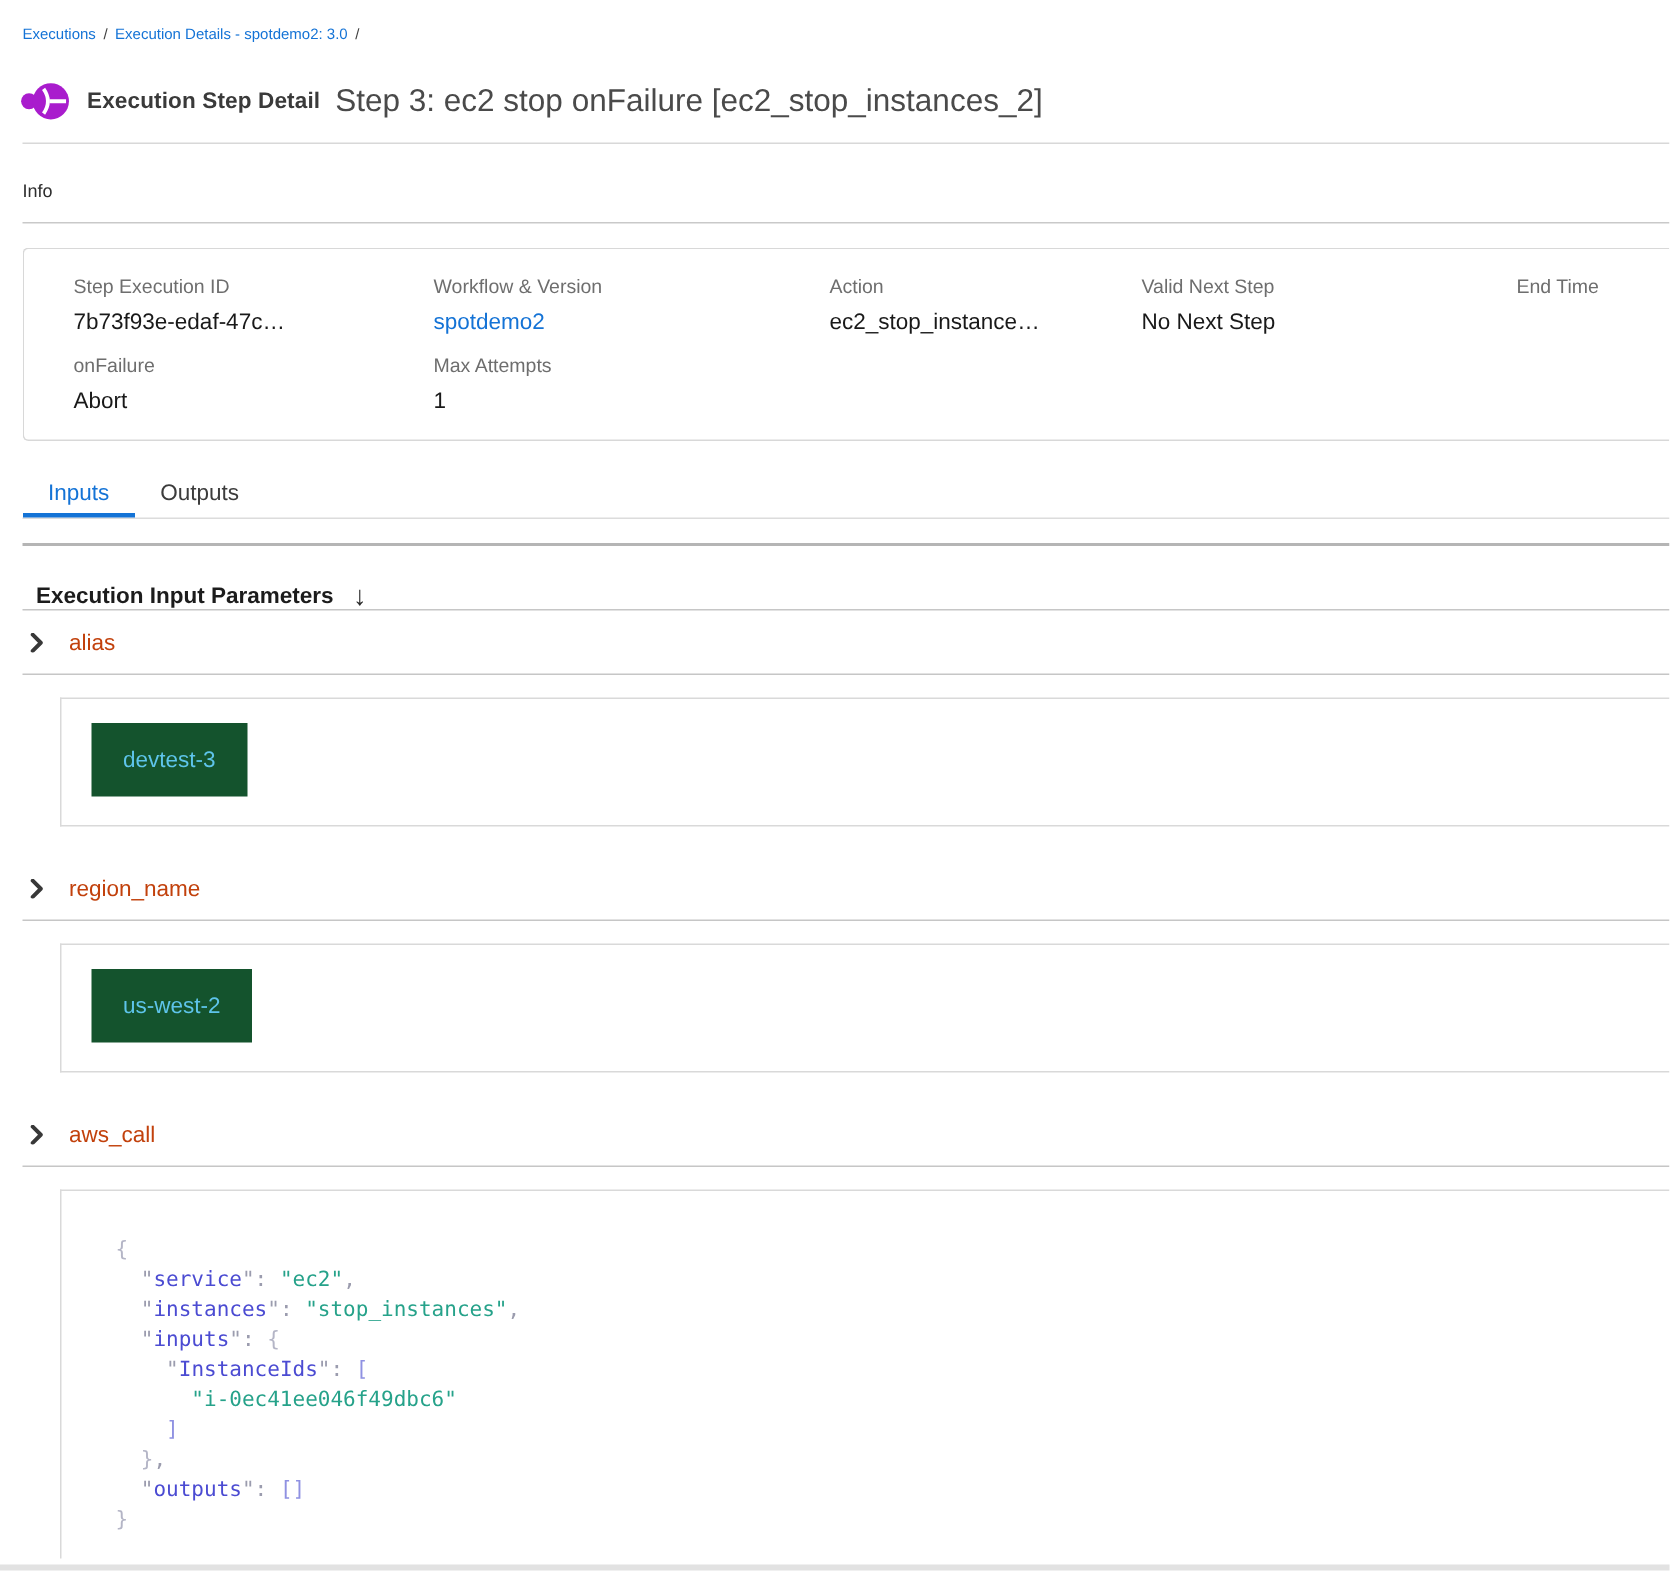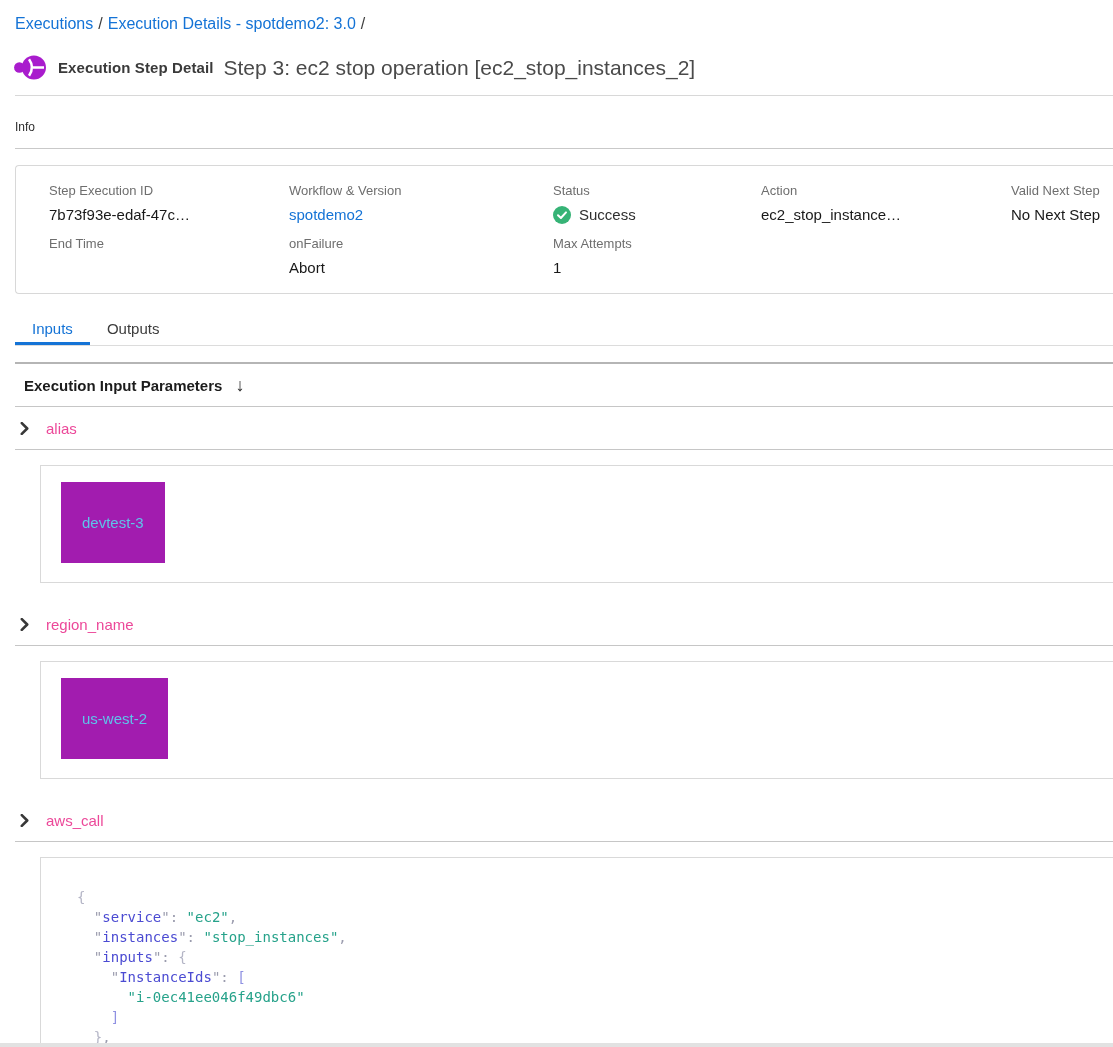--- a/index.html
+++ b/index.html
@@ -5,21 +5,21 @@
   * { box-sizing: border-box; }
   html, body { margin: 0; padding: 0; }
   body {
     width: 1113px; height: 1047px; overflow: hidden;
     background: #ffffff;
     font-family: "Liberation Sans", sans-serif;
     color: #3c3c3c;
   }
 
   
-  .breadcrumb { padding: 15px 0 0 15px; font-size: 16px; line-height: 17px; }
+  .breadcrumb { padding: 15px 0 0 15px; font-size: 10px; line-height: 17px; }
   .breadcrumb a { color: #1473d6; text-decoration: none; cursor: pointer; }
   .breadcrumb .sep { color: #3f3f3f; margin: 0 5px; }
 
   
   .header { margin: 21px 0 0 14px; display: flex; align-items: center; }
   .logo { flex: 0 0 auto; margin-right: 11px; display: block; }
   .title { font-size: 15px; font-weight: 700; color: #3a3a3a; letter-spacing: 0.1px; }
   .subtitle { font-size: 21px; font-weight: 400; color: #4a4a4a; margin-left: 10px; }
 
   .divider { border: 0; border-top: 1px solid #d8d8d8; margin: 0 0 0 15px; }
@@ -45,41 +45,41 @@
 
   
   .tabs { margin: 22px 0 0 15px; display: flex; border-bottom: 1px solid #dcdcdc; }
   .tab { padding: 4px 17px 8px; font-size: 15px; color: #3c3c3c; cursor: pointer; }
   .tab.active { color: #1473d6; box-shadow: inset 0 -3px 0 0 #1473d6; }
 
   
   .params-table { margin: 16px 0 0 15px; border-top: 2px solid #b5b5b5; }
   .param-header-row {
     height: 43px; border-bottom: 1px solid #c6c6c6;
-    display: flex; align-items: center; padding-left: 9px; cursor: pointer;
+    display: flex; align-items: flex-end; padding-left: 9px; cursor: pointer;
   }
   .param-header-label { font-size: 15px; font-weight: 700; color: #1c1c1c; }
   .arrow-down { font-size: 18px; color: #2b2b2b; margin-left: 13px; line-height: 1; }
 
   .param-row {
     height: 43px; border-bottom: 1px solid #c6c6c6;
     display: flex; align-items: center; padding-left: 5px; gap: 17px; cursor: pointer;
   }
   .chev { display: block; flex: 0 0 auto; }
-  .param-name { font-size: 15px; color: #ec4899; text-align: center; }
+  .param-name { font-size: 15px; color: #c2410c; text-align: center; }
 
   .panel-wrap { padding: 15px 0 20px 25px; }
   .value-panel {
     border: 1px solid #d9d9d9; border-right: 0;
     padding: 16px 20px 19px;
   }
   .chip {
-    display: inline-block; background: #a21caf;
+    display: inline-block; background: #14532d;
     color: #5ec4ea; font-size: 15px;
-    padding: 32px 21px;
+    padding: 16px 21px;
   }
 
   .code-panel {
     border: 1px solid #d9d9d9; border-right: 0; border-bottom: 0;
     padding: 29px 0 12px 36px;
     min-height: 246px;
   }
   .code-line { font-family: "DejaVu Sans Mono", monospace; font-size: 14px; line-height: 20px; white-space: pre; }
   .tok-br { color: #b4b5c6; }
   .tok-k  { color: #4b4bd2; }
@@ -97,46 +97,36 @@
 </div>
 
 <div class="header">
   <svg class="logo" width="33" height="29" viewBox="0 0 34 30">
     <circle cx="5.5" cy="15" r="5.5" fill="#a91ccd"></circle>
     <circle cx="20.5" cy="15" r="12.5" fill="#a91ccd"></circle>
     <path d="M15.5 6.5 Q21.5 15 15.5 23.5" stroke="#ffffff" stroke-width="2.6" fill="none"></path>
     <line x1="19.5" y1="15" x2="31" y2="15" stroke="#ffffff" stroke-width="2.6"></line>
   </svg>
   <span class="title">Execution Step Detail</span>
-  <span class="subtitle">Step 3: ec2 stop operation [ec2_stop_instances_2]</span>
+  <span class="subtitle">Step 3: ec2 stop onFailure [ec2_stop_instances_2]</span>
 </div>
 
 <hr class="divider title-div">
 
 <div class="info-heading">Info</div>
 <hr class="divider info-div">
 
 <div class="info-card">
   <div>
     <div class="cell-label">Step Execution ID</div>
     <div class="cell-value">7b73f93e-edaf-47c…</div>
   </div>
   <div>
     <div class="cell-label">Workflow &amp; Version</div>
     <div class="cell-value link">spotdemo2</div>
-  </div>
-  <div>
-    <div class="cell-label">Status</div>
-    <div class="cell-value status">
-      <svg width="18" height="18" viewBox="0 0 18 18">
-        <circle cx="9" cy="9" r="9" fill="#36b376"></circle>
-        <path d="M5 9.3 L7.9 12 L13 6.4" stroke="#ffffff" stroke-width="2" fill="none" stroke-linecap="round" stroke-linejoin="round"></path>
-      </svg>
-      <span>Success</span>
-    </div>
   </div>
   <div>
     <div class="cell-label">Action</div>
     <div class="cell-value">ec2_stop_instance…</div>
   </div>
   <div>
     <div class="cell-label">Valid Next Step</div>
     <div class="cell-value">No Next Step</div>
   </div>
   <div>

